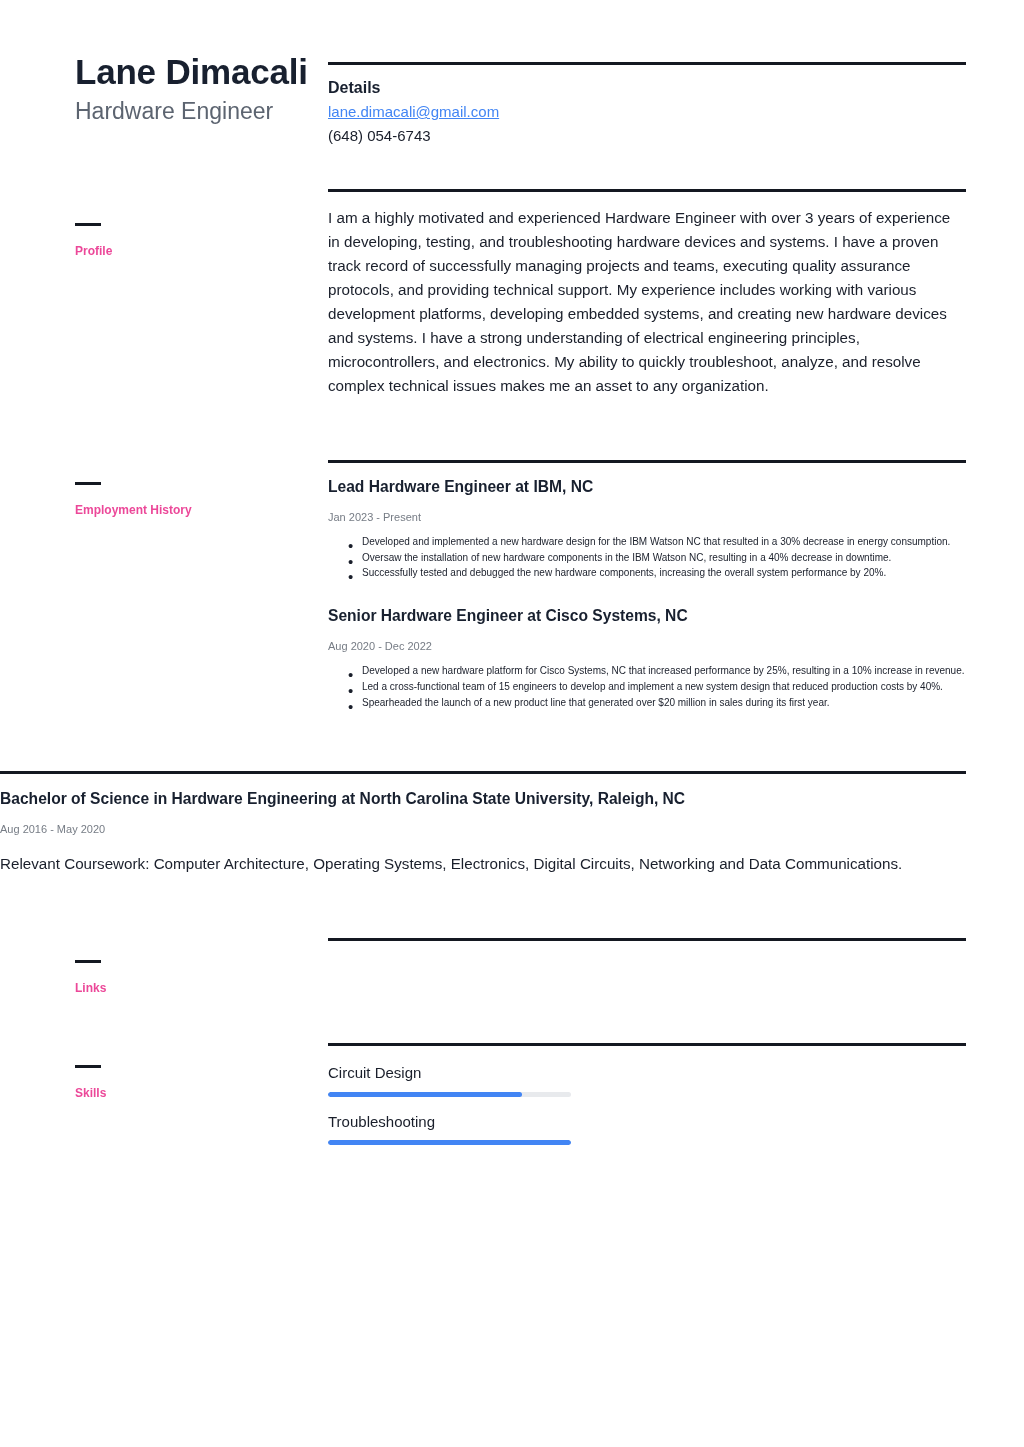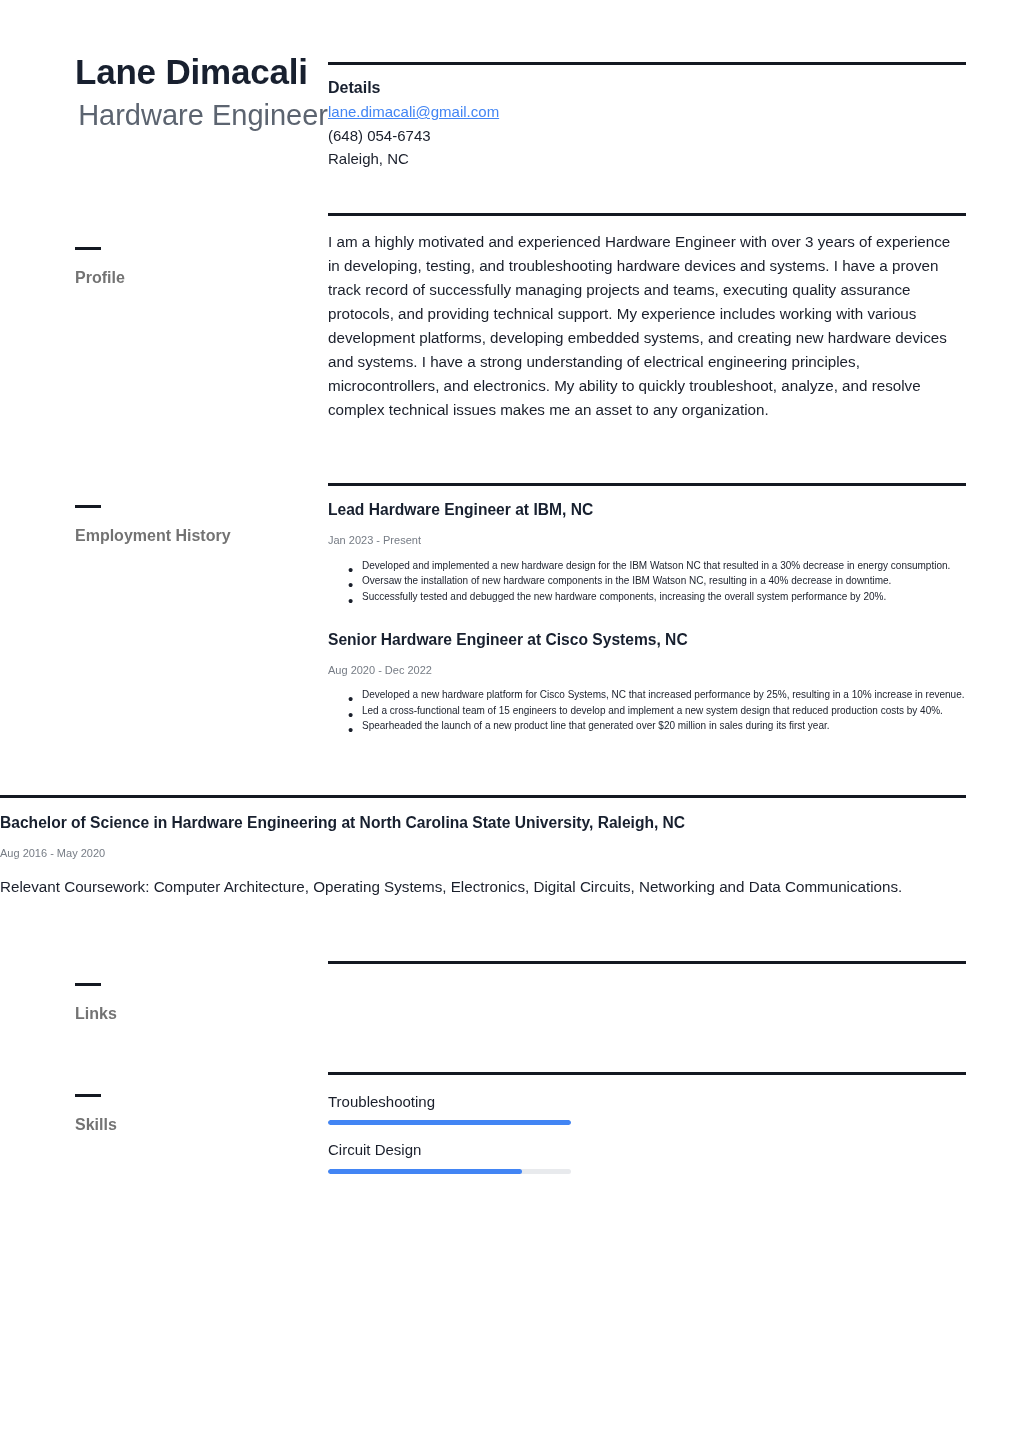--- a/index.html
+++ b/index.html
@@ -47,46 +47,45 @@
   .name {
     font-size: 35px;
     font-weight: bold;
     letter-spacing: -0.2px;
     line-height: 1.12;
     color: #18202f;
     margin: 0;
     white-space: nowrap;
   }
   .job-title {
-    font-size: 29px;
+    font-size: 23px;
     font-weight: normal;
     color: #5c6470;
     line-height: 1.2;
     margin: 7px 0 0 0;
-    text-align: right;
   }
 
   
   .rule {
     height: 3px;
     background: #141821;
     width: 100%;
   }
   .dash {
     width: 26px;
     height: 3px;
     background: #141821;
     margin-bottom: 18px;
   }
 
   
   .section-label {
-    font-size: 16px;
+    font-size: 12px;
     font-weight: bold;
-    color: #737373;
+    color: #ec4899;
     line-height: 1.2;
   }
 
   
   .details-title {
     font-size: 16px;
     font-weight: bold;
     color: #18202f;
     margin: 14px 0 3px 0;
   }
@@ -209,21 +208,20 @@
       <h1 class="name">Lane Dimacali</h1>
       <div class="job-title">Hardware Engineer</div>
     </div>
     <div class="col-right sec-details">
       <div class="rule"></div>
       <div class="details-title">Details</div>
       <div>
         <span class="link">lane.dimacali@gmail.com</span>
       </div>
       <div class="detail-line">(648) 054-6743</div>
-      <div class="detail-line">Raleigh, NC</div>
     </div>
   </div>
 
   <div class="row sec-profile">
     <div class="col-left label-pad-profile">
       <div class="dash"></div>
       <div class="section-label">Profile</div>
     </div>
     <div class="col-right">
       <div class="rule"></div>
@@ -292,30 +290,30 @@
   <div class="row sec-skills">
     <div class="col-left label-pad-skills">
       <div class="dash"></div>
       <div class="section-label">Skills</div>
     </div>
     <div class="col-right">
       <div class="rule"></div>
       <div class="skills-body">
 
         <div class="skill">
+          <div class="skill-name">Circuit Design</div>
+          <div class="skill-track">
+            <div class="skill-fill" style="width: 80%;"></div>
+          </div>
+        </div>
+
+        <div class="skill">
           <div class="skill-name">Troubleshooting</div>
           <div class="skill-track">
             <div class="skill-fill" style="width: 100%;"></div>
           </div>
         </div>
 
-        <div class="skill">
-          <div class="skill-name">Circuit Design</div>
-          <div class="skill-track">
-            <div class="skill-fill" style="width: 80%;"></div>
-          </div>
-        </div>
-
       </div>
     </div>
   </div>
 
 </div>
 
 </body></html>

